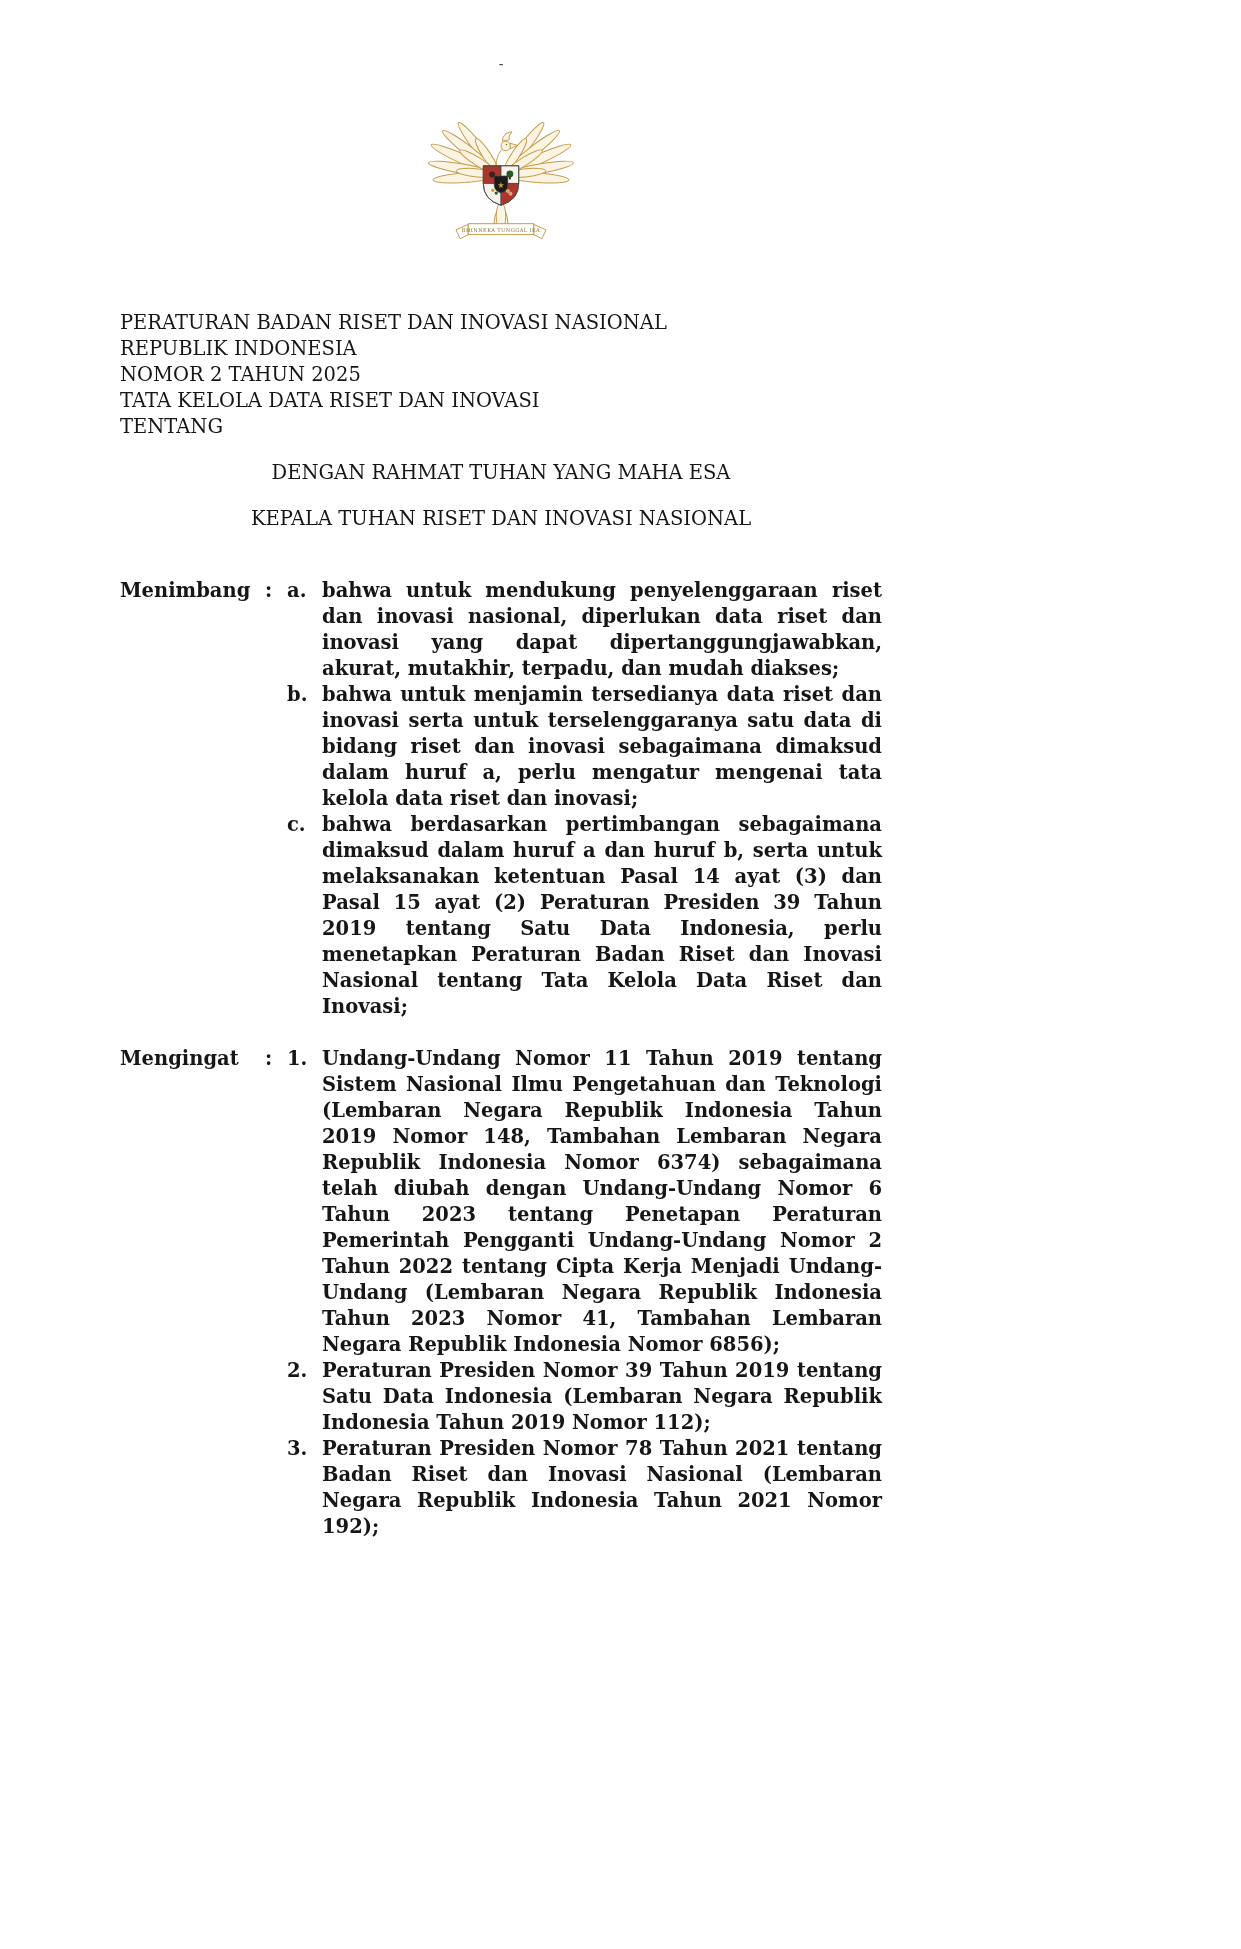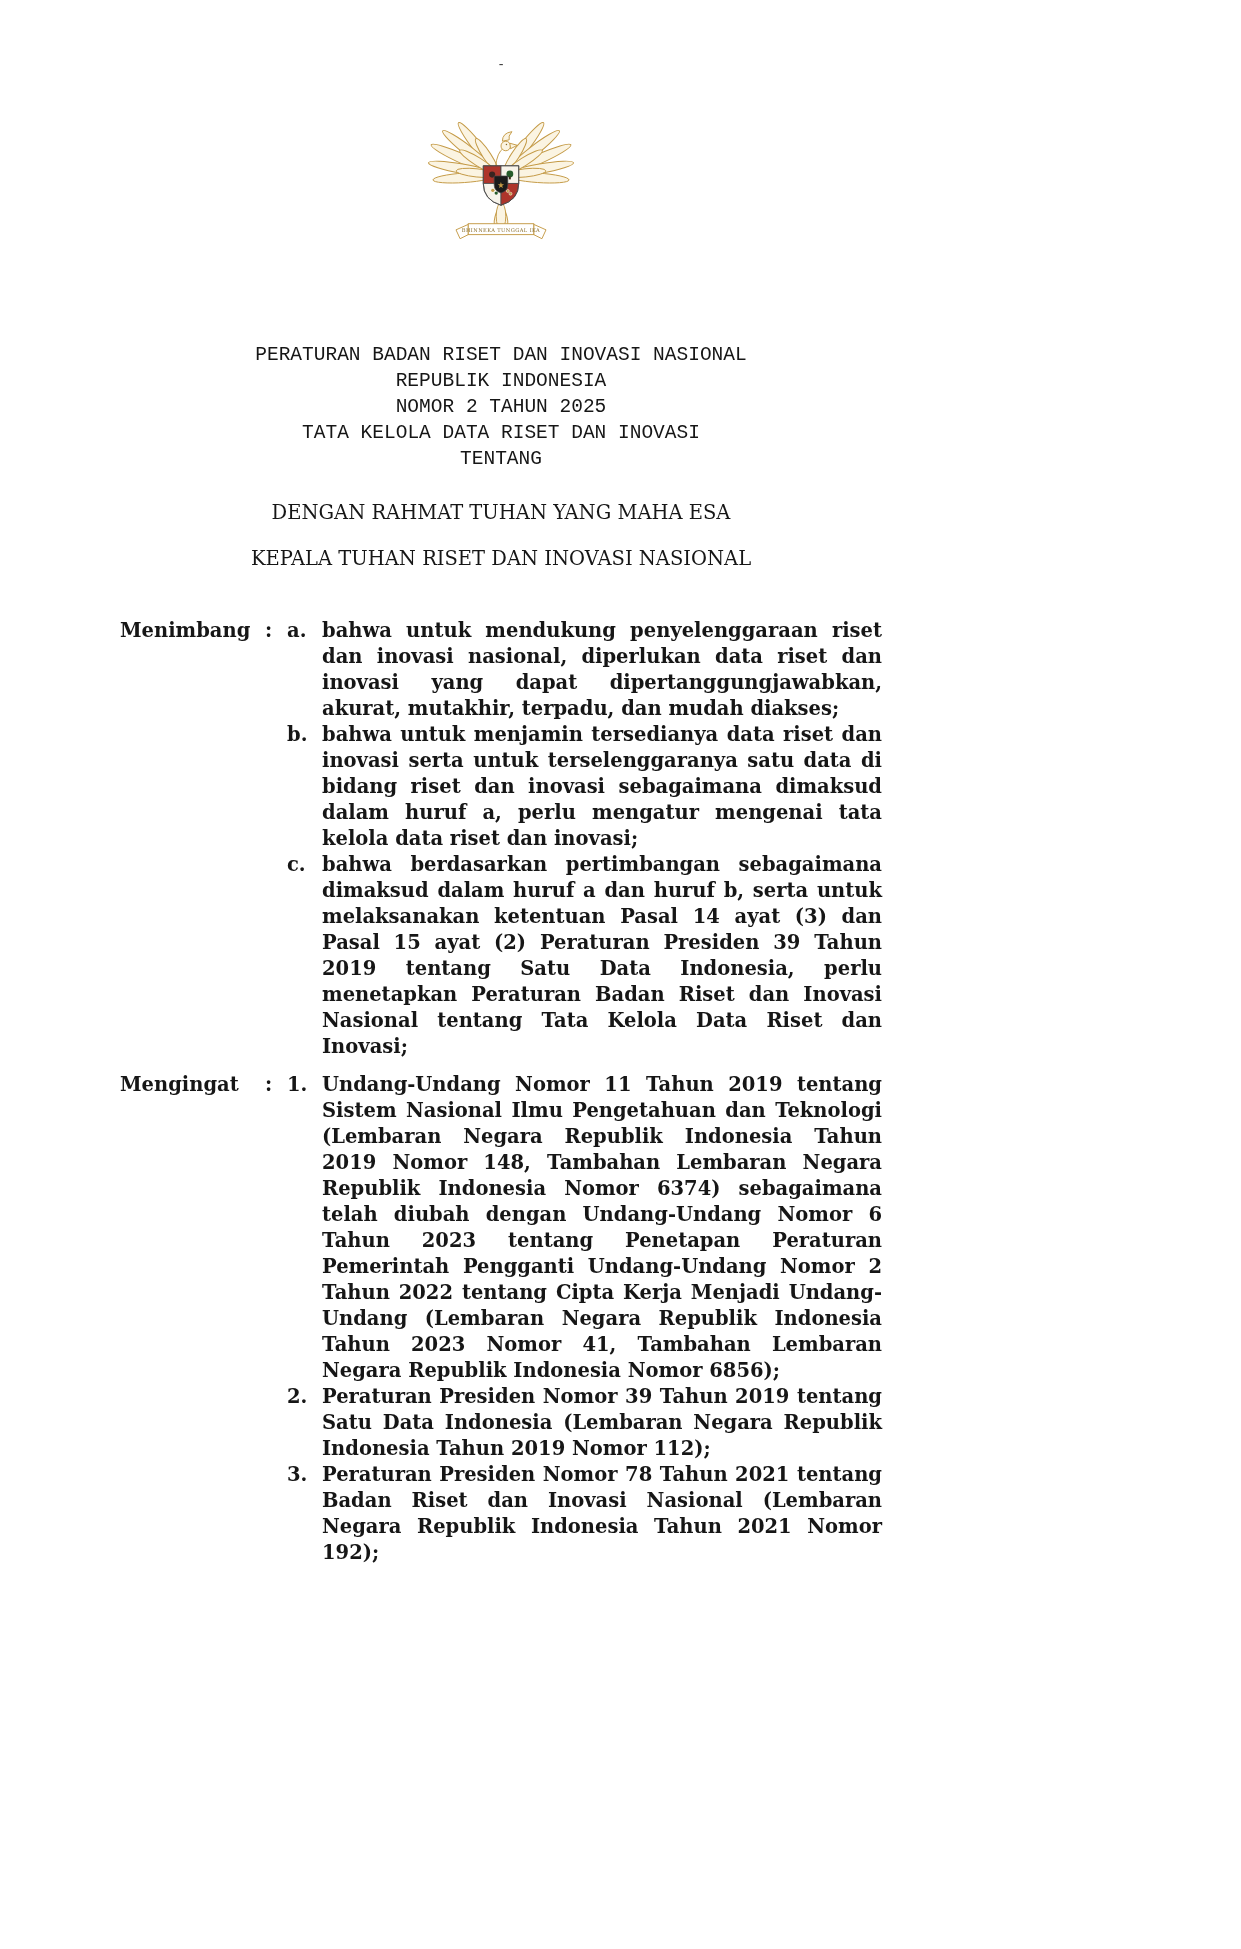--- a/index.html
+++ b/index.html
@@ -29,37 +29,35 @@
     text-align: center;
     font-size: 14px;
     line-height: 18px;
     color: #444;
   }
   .emblem-wrap {
     margin-top: 34px;
     text-align: center;
   }
   .title-block {
-    margin-top: 88px;
-    text-align: center;
-    font-family: Liberation Mono, monospace;
+    margin-top: 56px;
   }
   .title-block div { line-height: 26px; }
   .grace-line {
-    margin-top: 28px;
+    margin-top: 20px;
     text-align: center;
   }
   .authority-block {
     margin-top: 20px;
     text-align: center;
   }
   .authority-block div { line-height: 26px; }
   .sections { margin-top: 46px; font-weight: bold; }
   .section { display: flex; align-items: flex-start; }
-  .section + .section { margin-top: 12px; }
+  .section + .section { margin-top: 26px; }
   .sec-label { width: 145px; flex: 0 0 145px; }
   .sec-colon { width: 22px; flex: 0 0 22px; }
   .sec-items { flex: 1 1 auto; }
   .item { display: flex; align-items: flex-start; }
   .item-marker { width: 35px; flex: 0 0 35px; }
   .item-body {
     flex: 1 1 auto;
     text-align: justify;
     text-justify: inter-word;
   }

